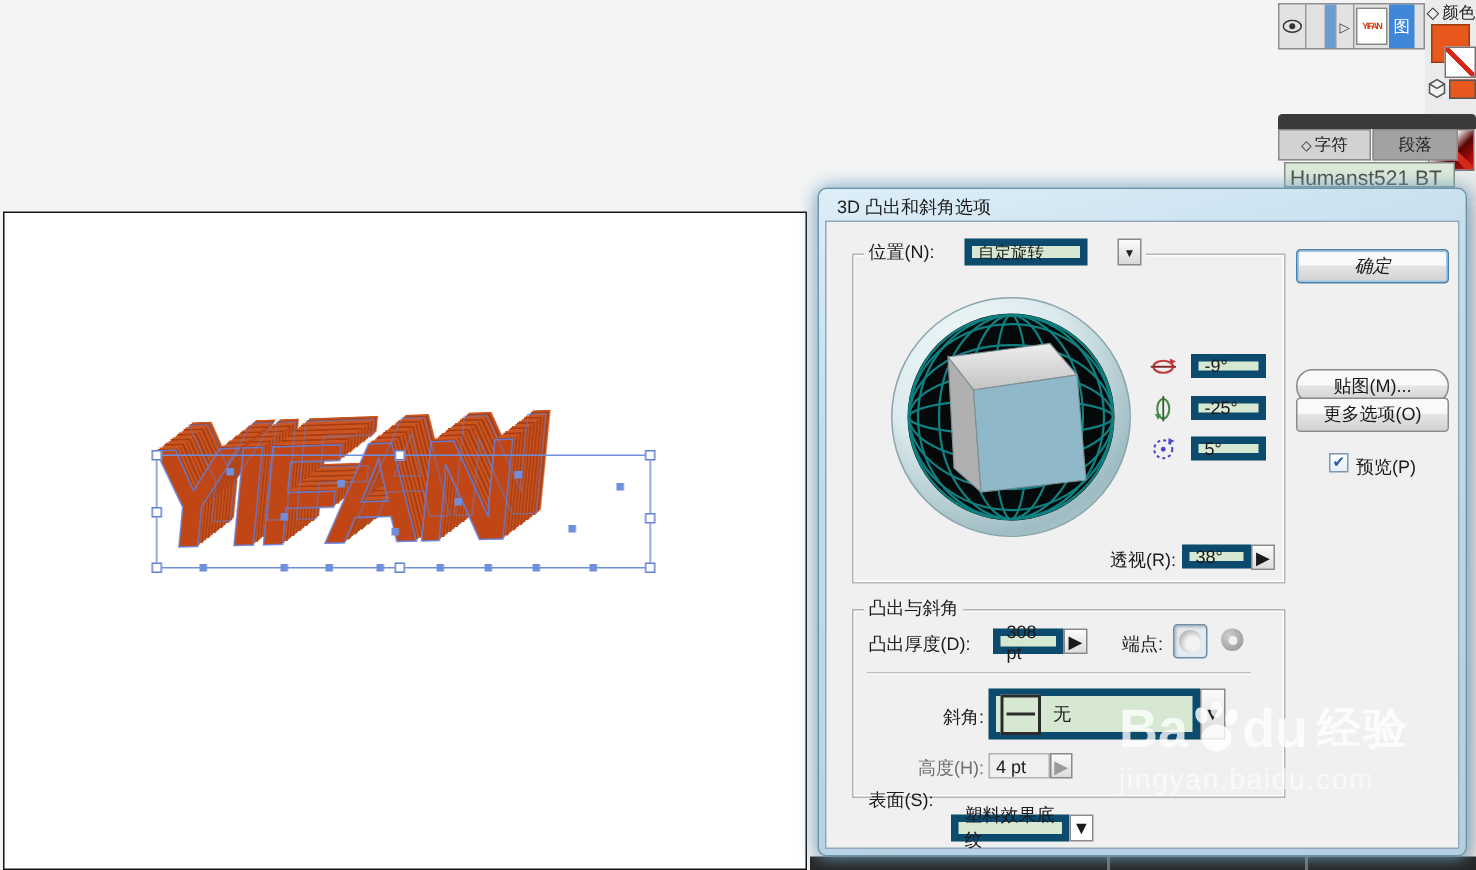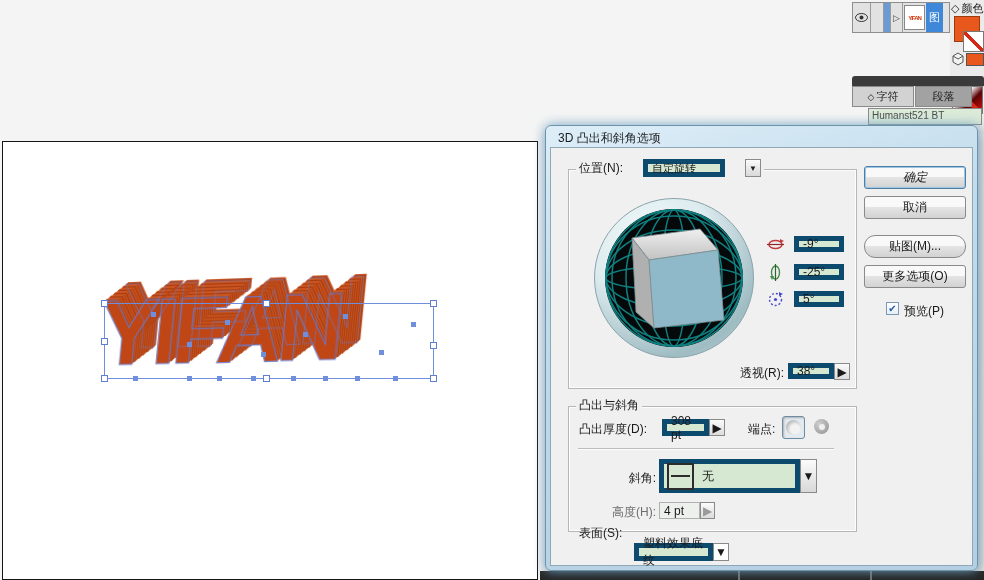--- a/index.html
+++ b/index.html
@@ -93,22 +93,22 @@
     display:flex; align-items:center; justify-content:center; }
 
   .color-panel { left:950px; top:0; width:34px; height:134px; background:#ebebeb; overflow:hidden; }
   .panel-title { font-size:11px; color:#222; white-space:nowrap; }
   .swatch-none-diag { background:linear-gradient(45deg, transparent 44%, #d42a1a 44%, #d42a1a 56%, transparent 56%); }
 
   .char-panel { left:852px; top:76px; width:132px; height:58px; }
   .char-darkbar { position:absolute; left:0; top:0; width:132px; height:10px; background:#3a3a3a; border-radius:3px 3px 0 0; }
   .tab { position:absolute; top:10px; height:21px; font-size:11px; display:flex; align-items:center;
     justify-content:center; gap:2px; border:1px solid #8a8a8a; }
-  .font-field { position:absolute; top:32px; left:16px; width:114px; height:17px; background:#dcead8;
-    border:1px solid #8a8a8a; font-size:10px; color:#4a4a4a; padding:1px 3px; overflow:hidden; white-space:nowrap; }
+  .font-field { position:absolute; top:32px; left:4px; width:114px; height:17px; background:#dcead8;
+    border:1px solid #8a8a8a; font-size:14px; color:#4a4a4a; padding:1px 3px; overflow:hidden; white-space:nowrap; }
 
   .bottom-strip { left:540px; top:571px; width:444px; height:9px; background:#262626; }
   .bottom-strip .vline { position:absolute; top:0; width:2px; height:9px; background:#7d7d7d; }
 
   
   .watermark { left:746px; top:466px; width:238px; color:rgba(255,255,255,.78); z-index:50; }
   .wm-row1 { display:flex; align-items:center; font-weight:bold; font-size:36px; line-height:40px; }
   .wm-cn { font-size:29px; margin-left:6px; letter-spacing:2px; }
   .wm-site { font-size:19px; color:rgba(255,255,255,.62); letter-spacing:1px; margin-top:4px; }
 
@@ -301,22 +301,37 @@
 
     <div class="ctl lbl-right" style="left:56px;top:378px;width:54px;color:#6e6e6e;">高度(H):</div>
     <div class="ctl disabled-field" style="left:113px;top:376px;width:41px;height:17px;">4 pt</div>
     <div class="ctl spin-btn" style="left:154px;top:376px;width:15px;height:17px;color:#9a9a9a;">▶</div>
 
     <div class="ctl" style="left:33px;top:399px;">表面(S):</div>
     <div class="ctl green-field" style="left:88px;top:417px;width:79px;height:18px;">塑料效果底纹</div>
     <div class="ctl drop-btn" style="left:167px;top:417px;width:16px;height:18px;background:#fff;">▼</div>
 
     <div class="btn btn-default" style="top:40px;">确定</div>
-    <div class="btn" style="top:70px;">取消</div>
-    <div class="btn" style="top:109px;border-radius:11px;">贴图(M)...</div>
+    <div class="btn" style="top:120px;border-radius:11px;">贴图(M)...</div>
     <div class="btn" style="top:139px;">更多选项(O)</div>
 
     <div class="checkbox" style="left:340px;top:176px;">✔</div>
     <div class="ctl" style="left:358px;top:177px;">预览(P)</div>
   </div>
 
+  <div class="abs watermark">
+    <div class="wm-row1">
+      <span>Ba</span>
+      <svg width="34" height="38" viewBox="0 0 34 38" style="margin:0 1px;">
+        <g fill="rgba(255,255,255,.82)">
+          <ellipse cx="8" cy="10" rx="4" ry="5.5" transform="rotate(-20 8 10)"></ellipse>
+          <ellipse cx="18" cy="6" rx="4" ry="5.5"></ellipse>
+          <ellipse cx="28" cy="11" rx="4" ry="5.5" transform="rotate(20 28 11)"></ellipse>
+          <ellipse cx="18" cy="25" rx="10" ry="9"></ellipse>
+        </g>
+      </svg>
+      <span>du</span>
+      <span class="wm-cn">经验</span>
+    </div>
+    <div class="wm-site">jingyan.baidu.com</div>
+  </div>
 
 </div>
 
 </body></html>

